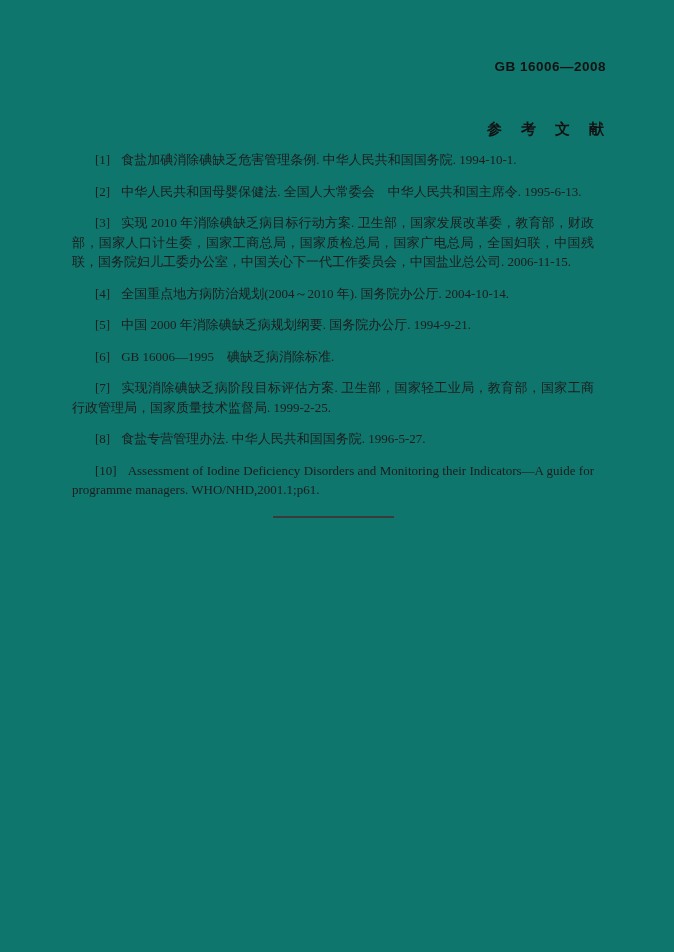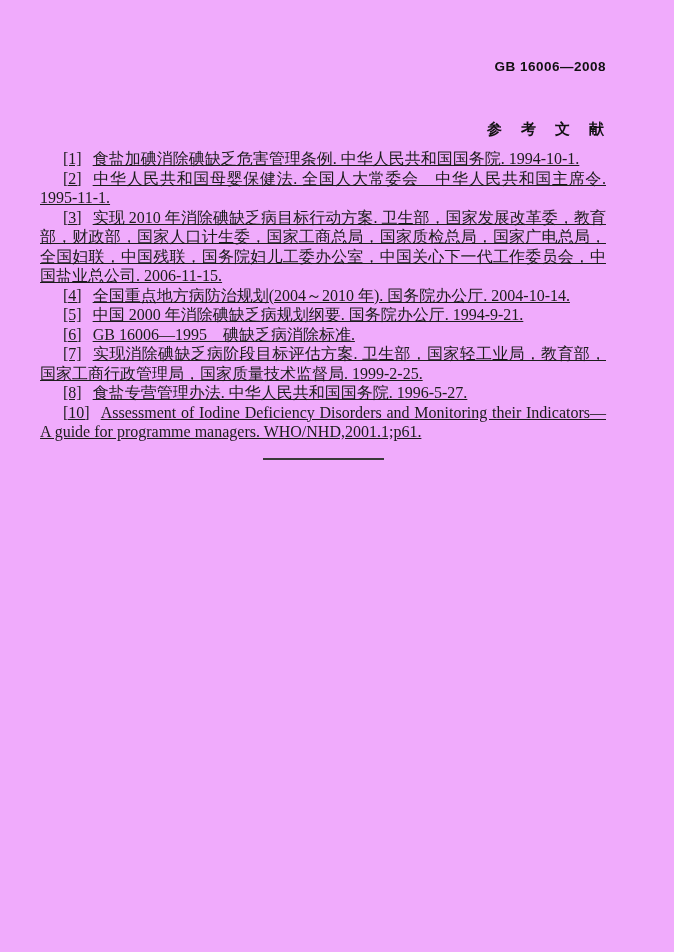--- a/index.html
+++ b/index.html
@@ -5,23 +5,23 @@
   html, body {
     margin: 0;
     padding: 0;
     background: #e8e8e8;
   }
   .page {
     position: relative;
     width: 674px;
     height: 952px;
     margin: 0 auto;
-    background: #f0abfc;
+    background: #0f766e;
     box-sizing: border-box;
-    padding: 60px 68px 0 40px;
+    padding: 60px 68px 0 60px;
     color: #1c1c1c;
     font-family: "Liberation Serif", "DejaVu Serif", serif;
   }
   .page-header {
     text-align: right;
     font-family: "Liberation Sans", "DejaVu Sans", sans-serif;
     font-weight: bold;
     font-size: 13.5px;
     line-height: 14px;
     letter-spacing: 0.5px;
@@ -33,27 +33,26 @@
     font-weight: bold;
     font-size: 15px;
     line-height: 18px;
     letter-spacing: 2px;
     color: #111;
   }
   .references {
     margin-top: 11px;
   }
   .ref {
-    margin: 0;
-    font-size: 16px;
+    margin: 12px;
+    font-size: 13px;
     line-height: 19.5px;
     text-align: justify;
     text-indent: 23px;
     word-break: break-word;
-    text-decoration: underline;
   }
   .ref-label {
     padding-right: 11px;
   }
   .end-divider {
     width: 121px;
     height: 2px;
     background: #3a3a3a;
     margin: 16px auto 0 auto;
   }
@@ -64,21 +63,21 @@
 <div class="page">
 
   <div class="page-header">
     <span>GB 16006—2008</span>
   </div>
 
   <h1 class="section-title">参　考　文　献</h1>
 
   <div class="references">
     <p class="ref"><span class="ref-label">[1]</span><span>食盐加碘消除碘缺乏危害管理条例. 中华人民共和国国务院. 1994-10-1.</span></p>
-    <p class="ref"><span class="ref-label">[2]</span><span>中华人民共和国母婴保健法. 全国人大常委会　中华人民共和国主席令. 1995-11-1.</span></p>
+    <p class="ref"><span class="ref-label">[2]</span><span>中华人民共和国母婴保健法. 全国人大常委会　中华人民共和国主席令. 1995-6-13.</span></p>
     <p class="ref"><span class="ref-label">[3]</span><span>实现 2010 年消除碘缺乏病目标行动方案. 卫生部，国家发展改革委，教育部，财政部，国家人口计生委，国家工商总局，国家质检总局，国家广电总局，全国妇联，中国残联，国务院妇儿工委办公室，中国关心下一代工作委员会，中国盐业总公司. 2006-11-15.</span></p>
     <p class="ref"><span class="ref-label">[4]</span><span>全国重点地方病防治规划(2004～2010 年). 国务院办公厅. 2004-10-14.</span></p>
     <p class="ref"><span class="ref-label">[5]</span><span>中国 2000 年消除碘缺乏病规划纲要. 国务院办公厅. 1994-9-21.</span></p>
     <p class="ref"><span class="ref-label">[6]</span><span>GB 16006—1995　碘缺乏病消除标准.</span></p>
     <p class="ref"><span class="ref-label">[7]</span><span>实现消除碘缺乏病阶段目标评估方案. 卫生部，国家轻工业局，教育部，国家工商行政管理局，国家质量技术监督局. 1999-2-25.</span></p>
     <p class="ref"><span class="ref-label">[8]</span><span>食盐专营管理办法. 中华人民共和国国务院. 1996-5-27.</span></p>
     <p class="ref"><span class="ref-label">[10]</span><span>Assessment of Iodine Deficiency Disorders and Monitoring their Indicators—A guide for programme managers. WHO/NHD,2001.1;p61.</span></p>
   </div>
 
   <div class="end-divider"></div>

